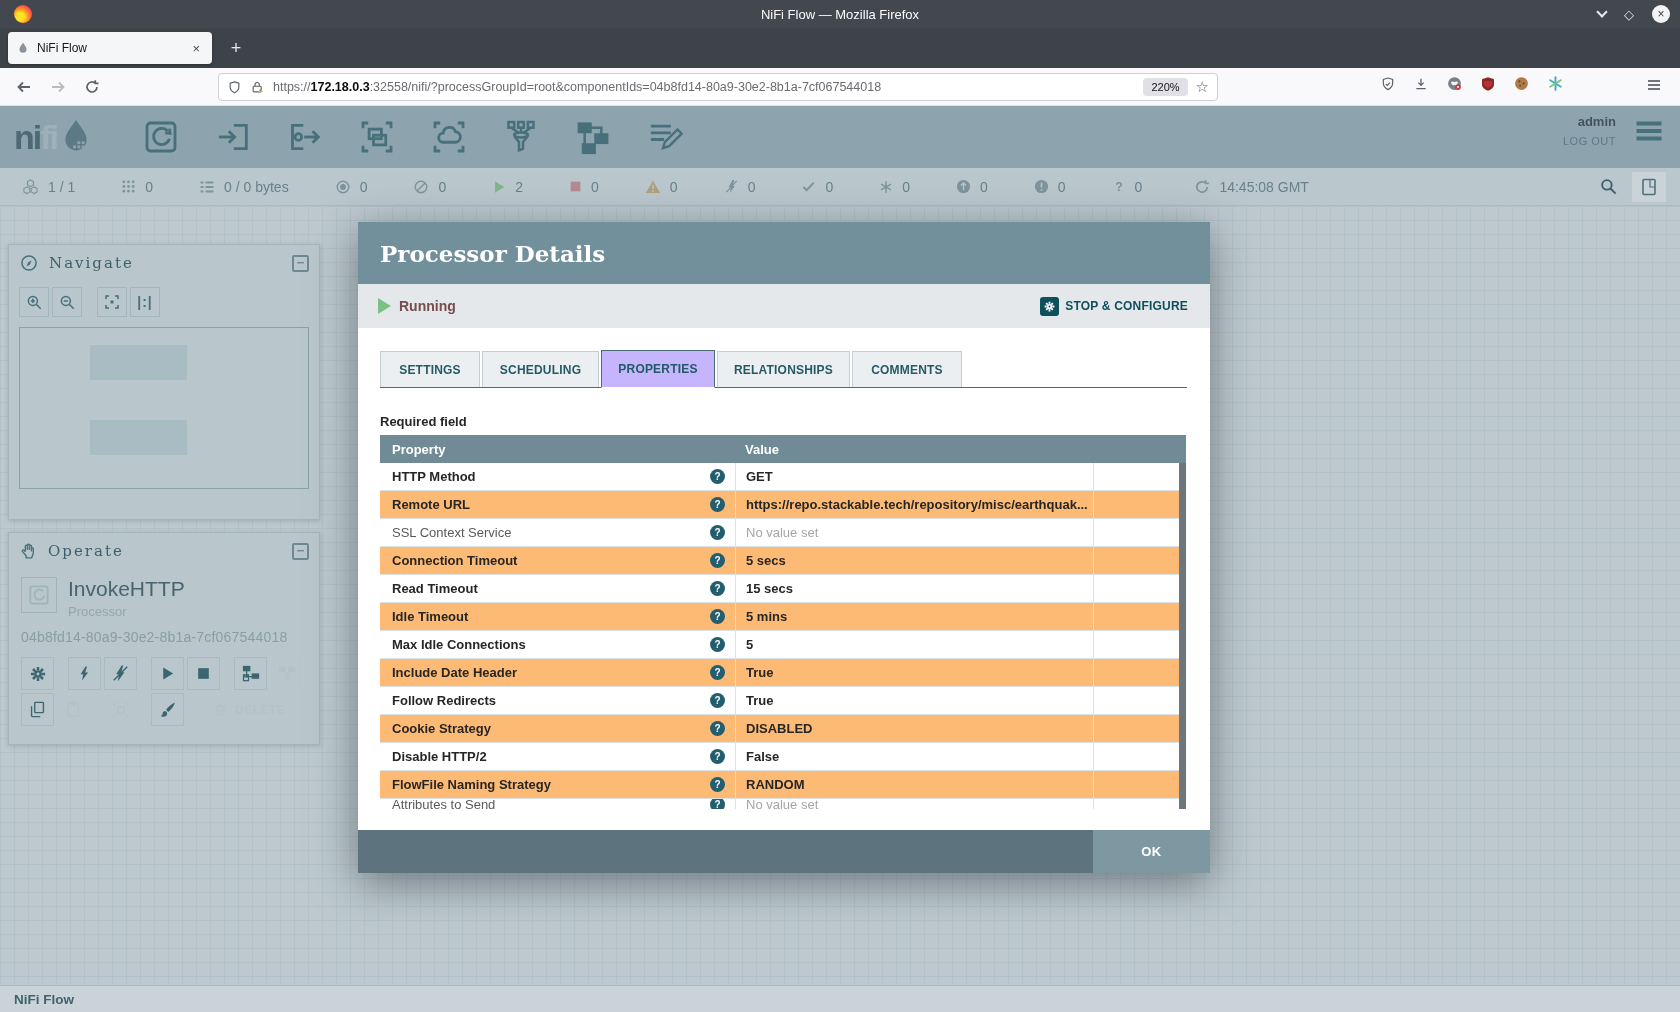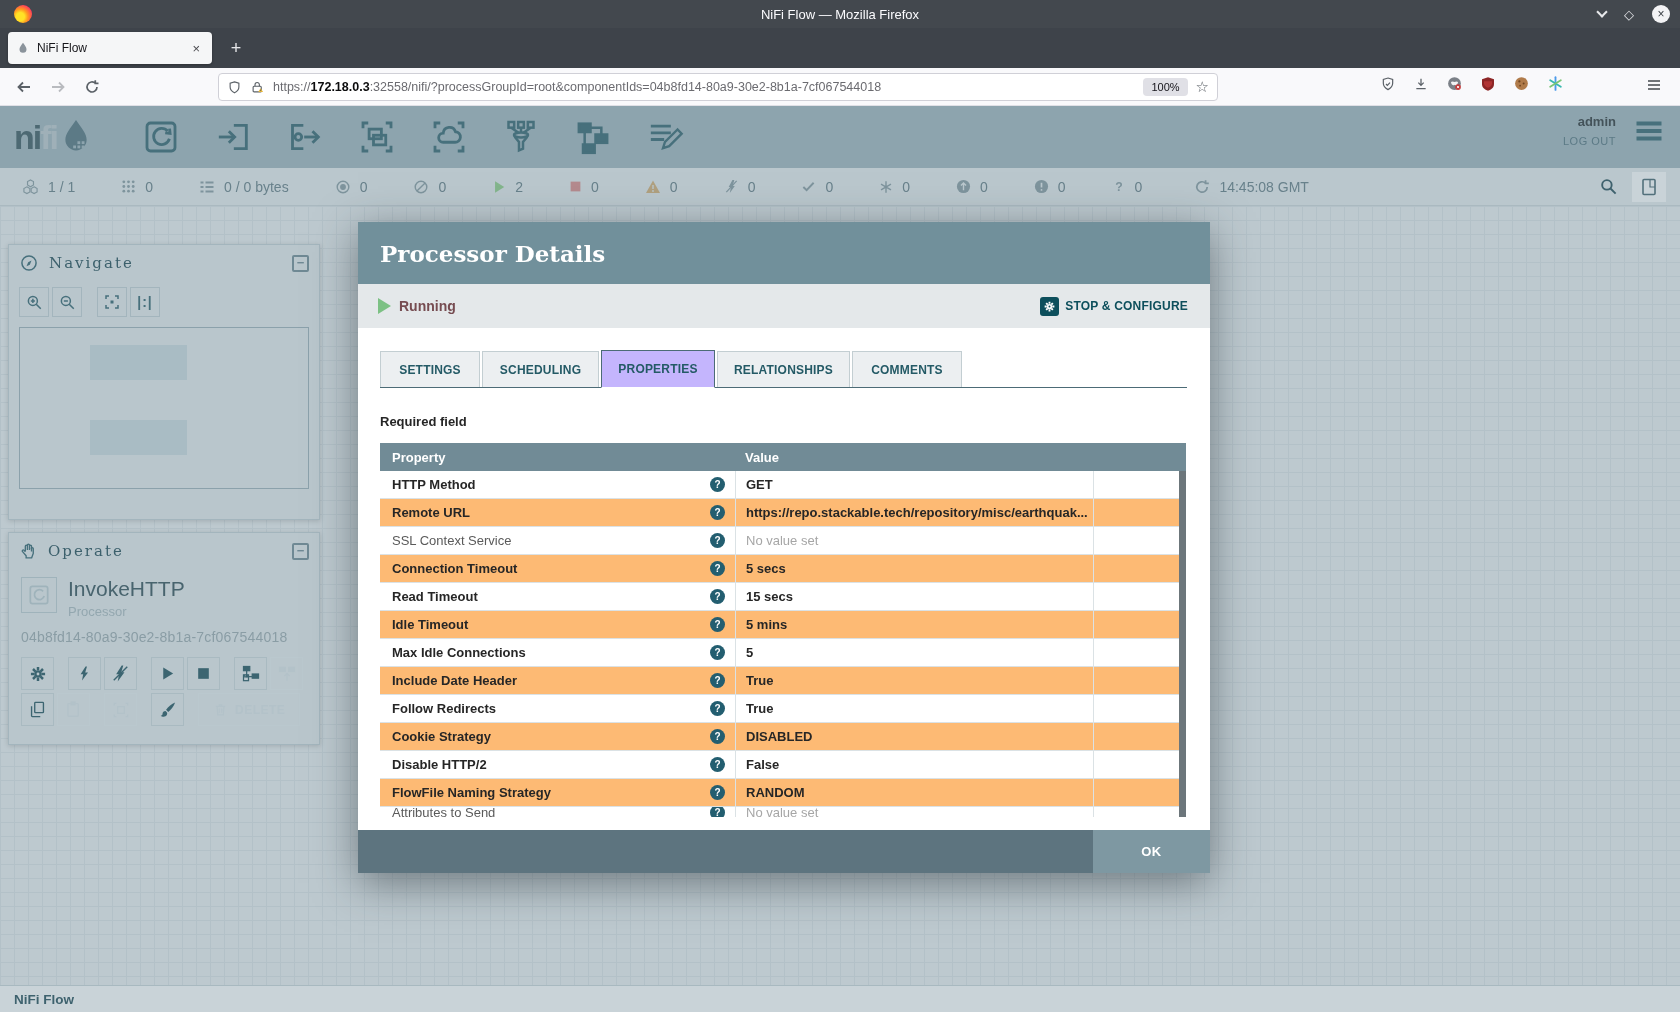--- a/index.html
+++ b/index.html
@@ -91,21 +91,21 @@
   .run-wrap { display:flex; align-items:center; gap:8px; }
   .run-tri { width:0; height:0; border-left:13px solid #7cc184; border-top:8px solid transparent; border-bottom:8px solid transparent; }
   .run-label { font-size:14px; font-weight:bold; color:#764c51; }
   .stopcfg { display:flex; align-items:center; gap:6px; color:#0d4f5c; font-size:12px; font-weight:bold; letter-spacing:.2px; }
   .gear-chip { width:19px; height:19px; background:#0d4f5c; border-radius:3px; color:#fff; display:flex; align-items:center; justify-content:center; }
   .dlg-body { flex:1; padding:23px 23px 0 22px; position:relative; }
   .tabs { display:flex; border-bottom:1px solid #4c6b76; height:37px; align-items:flex-end; }
   .dtab { height:36px; background:#eceff1; border:1px solid #c3ced2; border-bottom:none; margin-right:2px; display:flex; align-items:center; justify-content:center; font-size:12px; font-weight:bold; color:#245a66; letter-spacing:.2px; }
   .dtab.active { background:#c4b5fd; border:1px solid #4c6b76; border-bottom:1px solid #ffffff; height:38px; margin-bottom:-1px; }
   .req-note { margin-top:26px; font-size:13px; font-weight:bold; color:#262626; }
-  .ptable { margin-top:14px; width:806px; position:relative; }
+  .ptable { margin-top:6px; width:806px; position:relative; }
   .pt-head { height:28px; background:#718b96; display:flex; align-items:center; color:#ffffff; font-size:13px; font-weight:bold; }
   .pt-col1 { width:355px; padding-left:12px; }
   .pt-col2 { width:358px; padding-left:10px; }
   .pt-body { height:346px; overflow:hidden; position:relative; }
   .prow { height:28px; display:flex; align-items:center; border-bottom:1px solid #dbe2e5; background:#ffffff; font-size:13px; }
   .prow.alt { background:#fdba74; }
   .prow.clipped { height:10px; overflow:hidden; border-bottom:none; }
   .pcell1 { width:355px; height:28px; display:flex; align-items:center; padding-left:12px; }
   .pname { color:#5a5a5a; }
   .pname.req { font-weight:bold; color:#262626; }
@@ -165,21 +165,21 @@
         <path d="M12 3l7 2v6c0 4.2-3 7.4-7 9.4-4-2-7-5.2-7-9.4V5z" stroke="#5b6167" stroke-width="1.8" fill="none"></path>
       </svg>
     <span style="width:8px"></span>
     <svg width="15" height="15" viewBox="0 0 24 24">
       <rect x="5" y="10" width="13" height="9" rx="1.5" stroke="#5b6167" stroke-width="1.8" fill="none"></rect>
       <path d="M8 10V7.5a3.5 3.5 0 0 1 7 0V10" stroke="#5b6167" stroke-width="1.8" fill="none"></path>
       <path d="M17 13l4 6h-8z" fill="#e3b53e"></path>
         <path d="M17 15.4v2" stroke="#43484e" stroke-width="1.2"></path>
     </svg>
     <span class="url-text"><span>https://</span><span class="url-host">172.18.0.3</span><span>:32558/nifi/?processGroupId=root&amp;componentIds=04b8fd14-80a9-30e2-8b1a-7cf067544018</span></span>
-    <span class="zoom-pill">100%</span>
+    <span class="zoom-pill">220%</span>
     <span style="color:#5b6167;font-size:15px">☆</span>
   </div>
   <div class="toolbar-icons">
     <svg width="16" height="16" viewBox="0 0 24 24">
         <path d="M12 3l7 2v6c0 4.2-3 7.4-7 9.4-4-2-7-5.2-7-9.4V5z" stroke="#5b6167" stroke-width="1.8" fill="none"></path>
         <path d="M9 12l2 2 4-4" stroke="#5b6167" stroke-width="1.8" fill="none"></path>
       </svg>
     <svg width="16" height="16" viewBox="0 0 24 24">
         <path d="M12 4v10M8 10l4 4 4-4M5 19h14" stroke="#5b6167" stroke-width="1.9" fill="none"></path>
       </svg>

